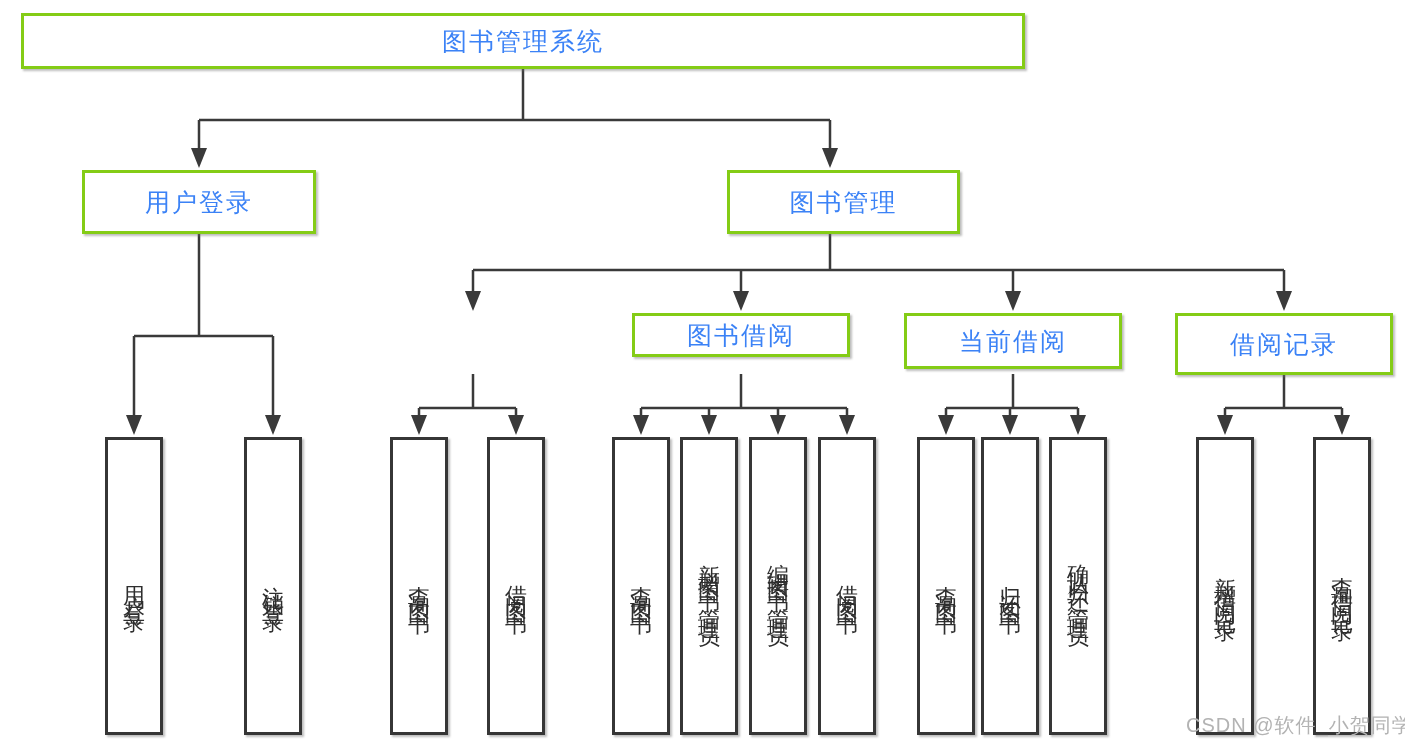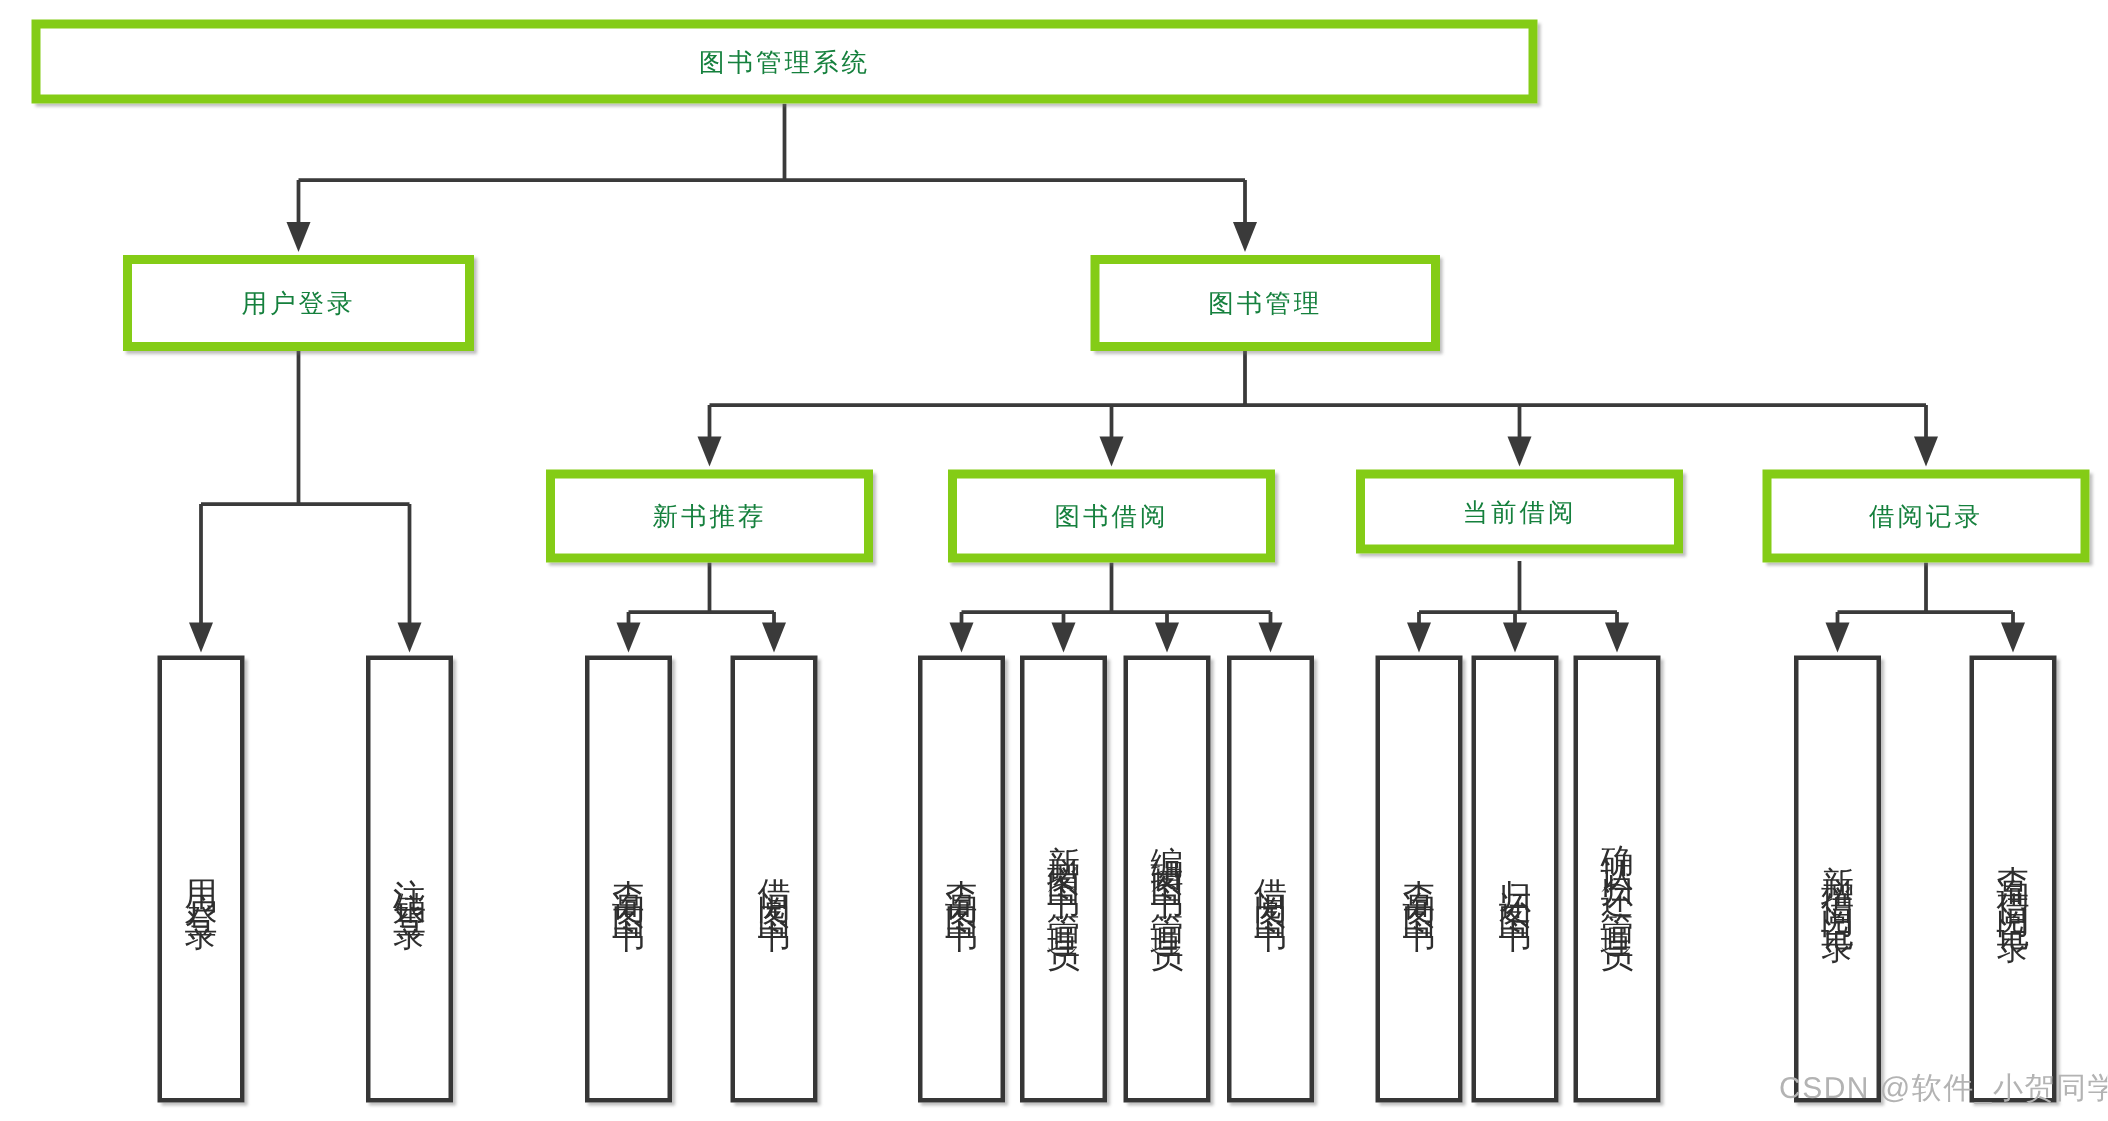--- a/index.html
+++ b/index.html
@@ -18,28 +18,28 @@
   svg.wires {
     position: absolute;
     left: 0;
     top: 0;
     pointer-events: none;
   }
   .box {
     position: absolute;
     box-sizing: border-box;
     background: #ffffff;
-    border: 6px solid #84cc16;
+    border: 3px solid #84cc16;
     box-shadow: 2px 2px 2px rgba(110,110,110,0.45);
     display: flex;
     align-items: center;
     justify-content: center;
-    font-size: 17px;
+    font-size: 25px;
     letter-spacing: 2px;
-    color: #15803d;
+    color: #3b82f6;
     white-space: nowrap;
   }
   .vbox {
     position: absolute;
     box-sizing: border-box;
     background: #ffffff;
     border: 3px solid #363636;
     box-shadow: 2px 2px 2px rgba(110,110,110,0.45);
     top: 437px;
     width: 58px;
@@ -110,22 +110,21 @@
       <polygon points="1217,415 1233,415 1225,435"></polygon>
       <polygon points="1334,415 1350,415 1342,435"></polygon>
     </g>
   </svg>
 
   <div class="box" style="left:21px; top:13px; width:1004px; height:56px;">图书管理系统</div>
 
   <div class="box" style="left:82px; top:170px; width:234px; height:64px;">用户登录</div>
   <div class="box" style="left:727px; top:170px; width:233px; height:64px;">图书管理</div>
 
-  <div class="box" style="left:364px; top:313px; width:218px; height:62px;">新书推荐</div>
-  <div class="box" style="left:632px; top:313px; width:218px; height:62px;">图书借阅</div>
+  <div class="box" style="left:632px; top:313px; width:218px; height:44px;">图书借阅</div>
   <div class="box" style="left:904px; top:313px; width:218px; height:56px;">当前借阅</div>
   <div class="box" style="left:1175px; top:313px; width:218px; height:62px;">借阅记录</div>
 
   <div class="vbox" style="left:105px;">
     <span class="vtext">用户登录</span>
   </div>
   <div class="vbox" style="left:244px;">
     <span class="vtext">注销登录</span>
   </div>
 

